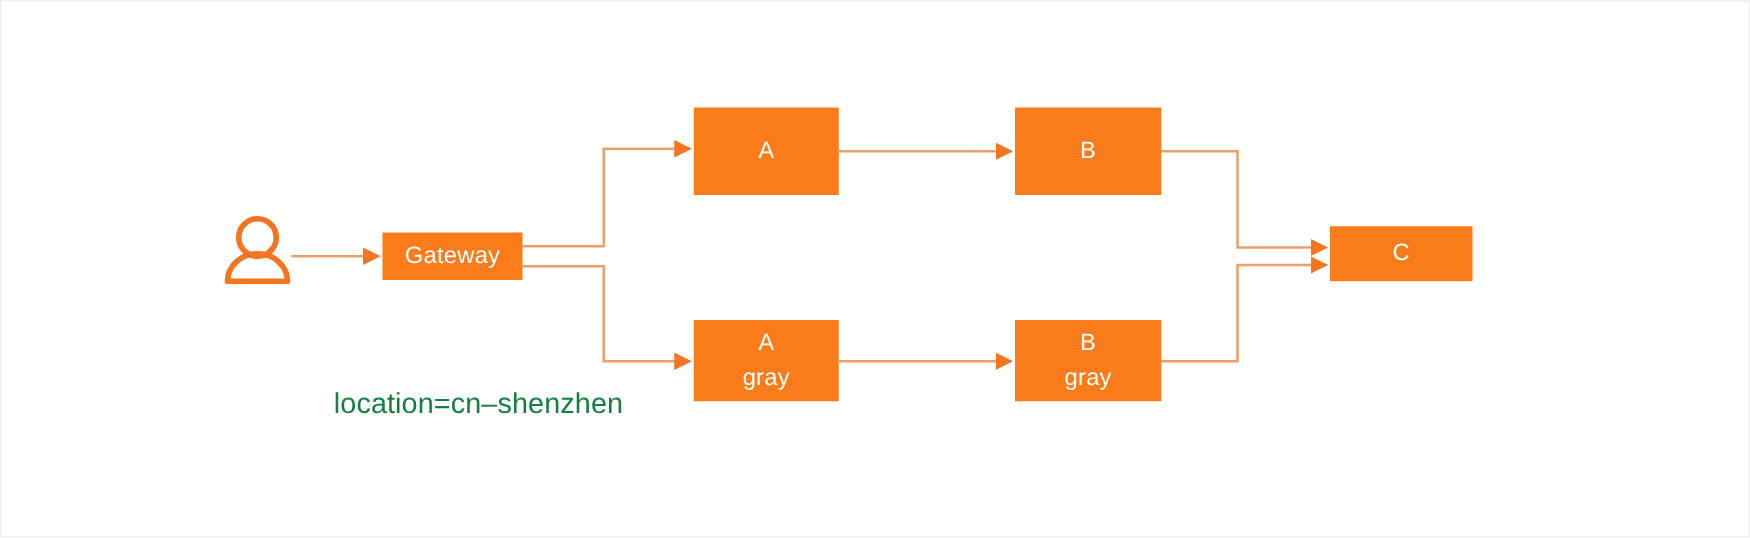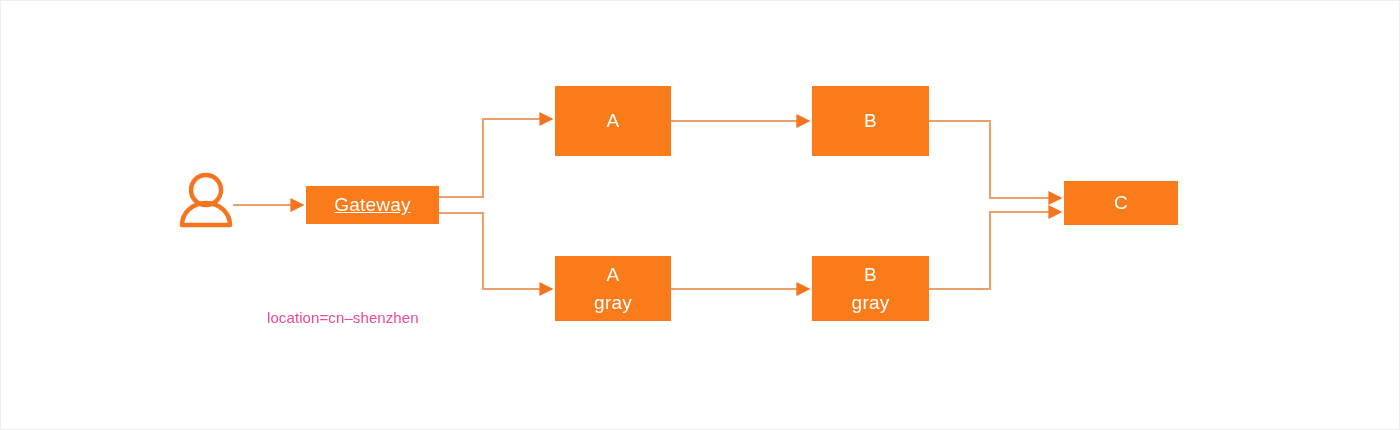--- a/index.html
+++ b/index.html
@@ -38,23 +38,23 @@
     font-size: 19px;
     line-height: 1.45;
     letter-spacing: 0.2px;
     box-sizing: border-box;
   }
   .node-box .line2 {
     display: block;
   }
   .caption {
     position: absolute;
-    color: #ec4899;
+    color: #15803d;
     font-family: "Liberation Sans", sans-serif;
-    font-size: 15px;
+    font-size: 23px;
     white-space: nowrap;
     letter-spacing: 0.1px;
   }
 </style>
 </head>
 <body>
 
 <div id="canvas">
 
   <svg id="diagram-svg" viewBox="0 0 1400 430">
@@ -77,21 +77,21 @@
 
     <line x1="670" y1="120" x2="808" y2="120" stroke="#eba06a" stroke-width="2" marker-end="url(#arrow)"></line>
 
     <line x1="670" y1="288" x2="808" y2="288" stroke="#eba06a" stroke-width="2" marker-end="url(#arrow)"></line>
 
     <path d="M 928 120 L 989 120 L 989 197 L 1060 197" fill="none" stroke="#eba06a" stroke-width="2" marker-end="url(#arrow)"></path>
 
     <path d="M 928 288 L 989 288 L 989 211 L 1060 211" fill="none" stroke="#eba06a" stroke-width="2" marker-end="url(#arrow)"></path>
   </svg>
 
-  <div class="node-box" style="left:305px; top:185px; width:133px; height:38px;text-decoration:underline;">
+  <div class="node-box" style="left:305px; top:185px; width:112px; height:38px;">
     <span>Gateway</span>
   </div>
 
   <div class="node-box" style="left:554px; top:85px; width:116px; height:70px;">
     <span>A</span>
   </div>
 
   <div class="node-box" style="left:811px; top:85px; width:117px; height:70px;">
     <span>B</span>
   </div>

